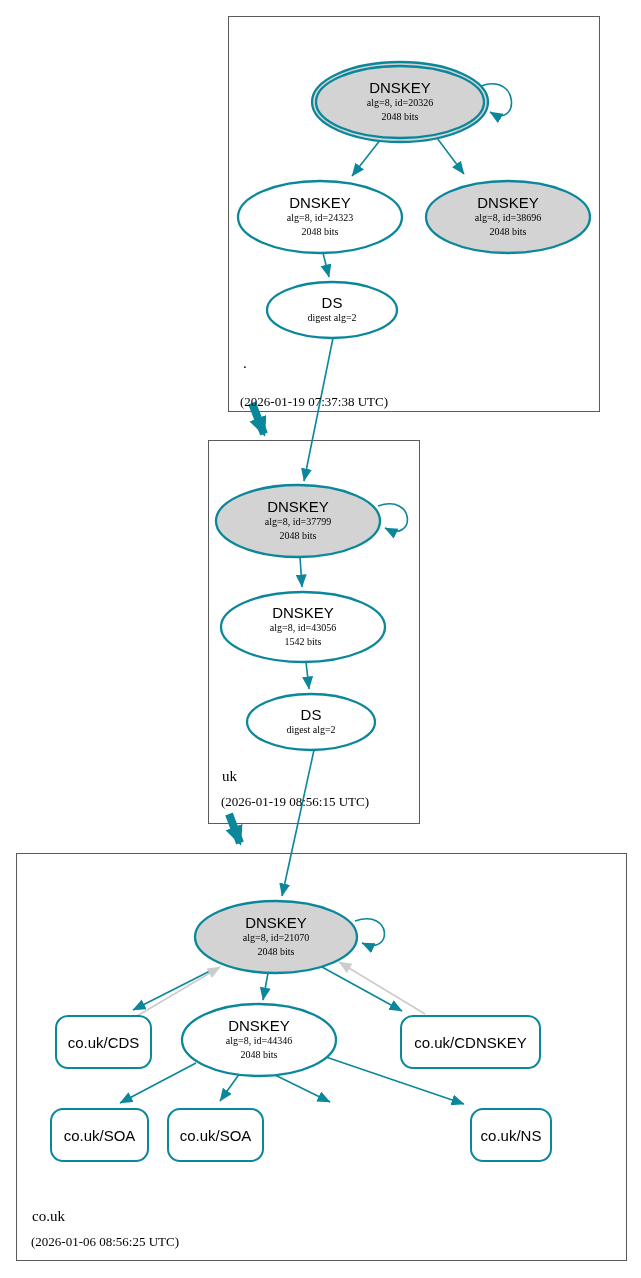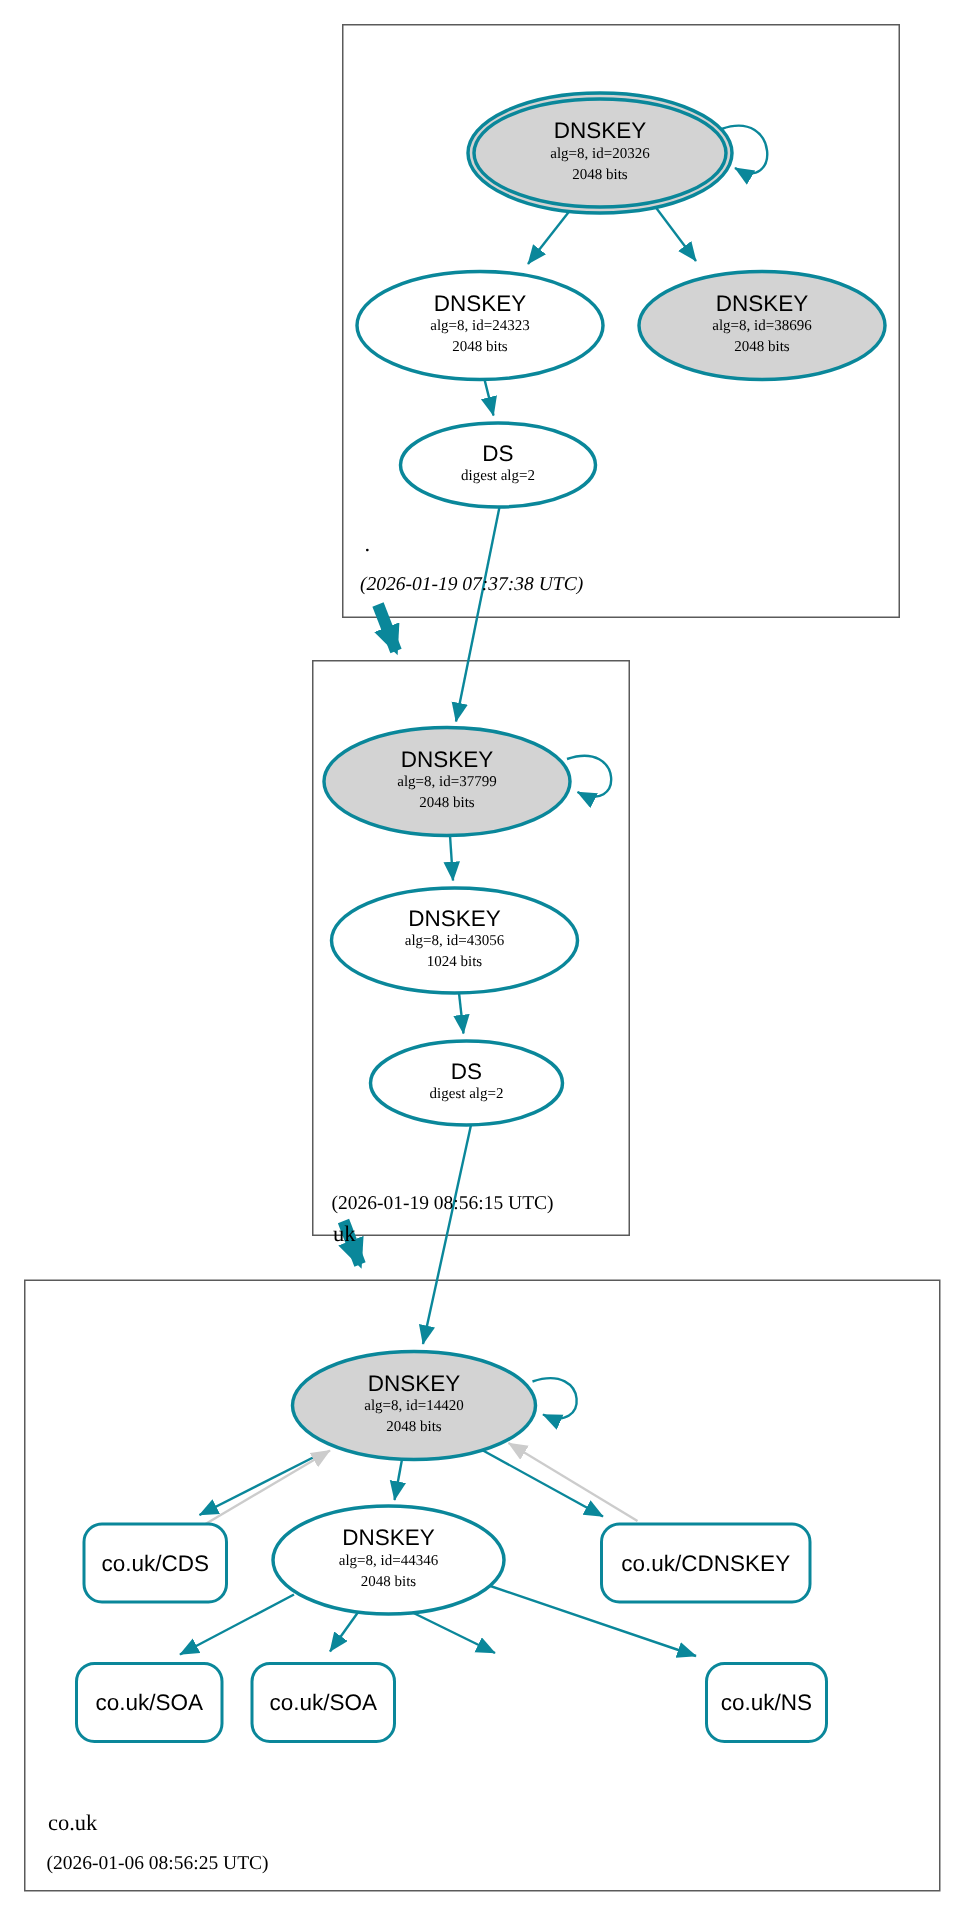--- a/index.html
+++ b/index.html
@@ -101,30 +101,30 @@
   </div>
 
   <div class="node-text" style="left:208px;top:498px;width:180px;">
     <span class="t1">DNSKEY</span>
     <span class="t2">alg=8, id=37799</span>
     <span class="t2">2048 bits</span>
   </div>
   <div class="node-text" style="left:213px;top:604px;width:180px;">
     <span class="t1">DNSKEY</span>
     <span class="t2">alg=8, id=43056</span>
-    <span class="t2">1024 bits</span>
+    <span class="t2">1542 bits</span>
   </div>
   <div class="node-text" style="left:231px;top:706px;width:160px;">
     <span class="t1">DS</span>
     <span class="t2">digest alg=2</span>
   </div>
 
   <div class="node-text" style="left:186px;top:914px;width:180px;">
     <span class="t1">DNSKEY</span>
-    <span class="t2">alg=8, id=14420</span>
+    <span class="t2">alg=8, id=21070</span>
     <span class="t2">2048 bits</span>
   </div>
   <div class="node-text" style="left:169px;top:1017px;width:180px;">
     <span class="t1">DNSKEY</span>
     <span class="t2">alg=8, id=44346</span>
     <span class="t2">2048 bits</span>
   </div>
 
   <div class="rrset" style="left:55px;top:1015px;width:93px;height:50px;">
     <span>co.uk/CDS</span>
@@ -136,21 +136,21 @@
     <span>co.uk/SOA</span>
   </div>
   <div class="rrset" style="left:167px;top:1108px;width:93px;height:50px;">
     <span>co.uk/SOA</span>
   </div>
   <div class="rrset" style="left:470px;top:1108px;width:78px;height:50px;">
     <span>co.uk/NS</span>
   </div>
 
   <div class="zone-label" style="left:243px;top:355px;">.</div>
-  <div class="zone-ts" style="left:240px;top:381px;font-style:italic;">(2026-01-19 07:37:38 UTC)</div>
+  <div class="zone-ts" style="left:240px;top:394px;">(2026-01-19 07:37:38 UTC)</div>
 
-  <div class="zone-label" style="left:222px;top:768px;margin-top:47px;">uk</div>
+  <div class="zone-label" style="left:222px;top:768px;">uk</div>
   <div class="zone-ts" style="left:221px;top:794px;text-align:right;">(2026-01-19 08:56:15 UTC)</div>
 
   <div class="zone-label" style="left:32px;top:1208px;">co.uk</div>
   <div class="zone-ts" style="left:31px;top:1234px;">(2026-01-06 08:56:25 UTC)</div>
 
 </div>
 
 </body></html>

